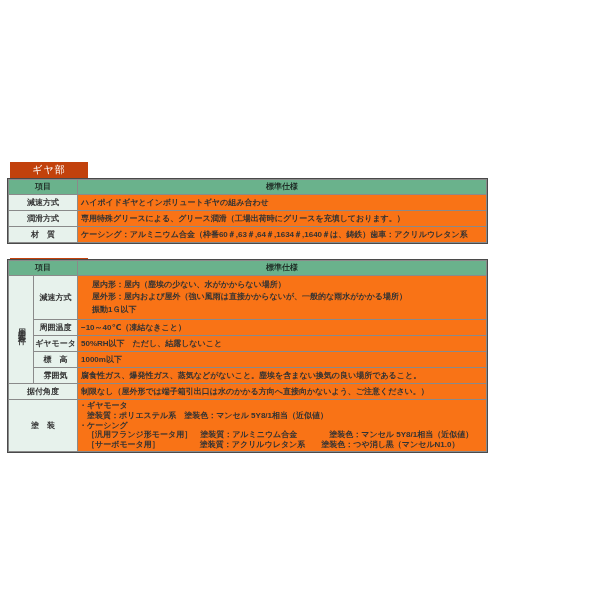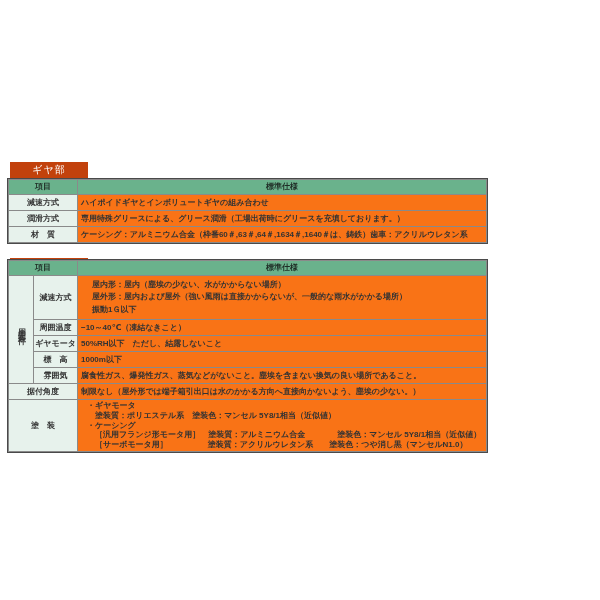--- a/index.html
+++ b/index.html
@@ -31,21 +31,21 @@
   }
   td.hdr{
     background:#6ab28c;color:#1f2d26;text-align:center;
     height:14px;line-height:14px;padding:0;
   }
   td.lbl{
     background:#e7f2ec;text-align:center;padding:0;
   }
   tr.r15 td{height:15px;line-height:15px;}
   td.multiline{line-height:12.5px;padding:2px 14px;}
-  td.paintcell{line-height:9.8px;padding:1px 9px;font-size:8px;}
+  td.paintcell{line-height:9.8px;padding:1px 1px;font-size:8px;}
   td.paintcell div{white-space:pre;}
   td.multiline div{white-space:pre;}
   .vert{
     display:inline-block;
     writing-mode:vertical-rl;
     text-orientation:upright;
     letter-spacing:3px;
     font-size:8px;line-height:10px;
   }
   td.vertcell{text-align:center;vertical-align:middle;padding:0;}
@@ -115,21 +115,21 @@
   <tr class="r15">
     <td class="lbl">標　高</td>
     <td>1000m以下</td>
   </tr>
   <tr class="r15">
     <td class="lbl">雰囲気</td>
     <td>腐食性ガス、爆発性ガス、蒸気などがないこと。塵埃を含まない換気の良い場所であること。</td>
   </tr>
   <tr class="r15">
     <td class="lbl" colspan="2">据付角度</td>
-    <td>制限なし（屋外形では端子箱引出口は水のかかる方向へ直接向かないよう、塵埃の少ない。）</td>
+    <td>制限なし（屋外形では端子箱引出口は水のかかる方向へ直接向かないよう、ご注意ください。）</td>
   </tr>
   <tr style="height:50px;">
     <td class="lbl" colspan="2">塗　装</td>
     <td class="paintcell">
       <div>・ギヤモータ</div>
       <div>　塗装質：ポリエステル系　塗装色：マンセル 5Y8/1相当（近似値）</div>
       <div>・ケーシング</div>
       <div>　［汎用フランジ形モータ用］　塗装質：アルミニウム合金　　　　塗装色：マンセル 5Y8/1相当（近似値）</div>
       <div>　［サーボモータ用］　　　　　塗装質：アクリルウレタン系　　塗装色：つや消し黒（マンセルN1.0）</div>
     </td>

